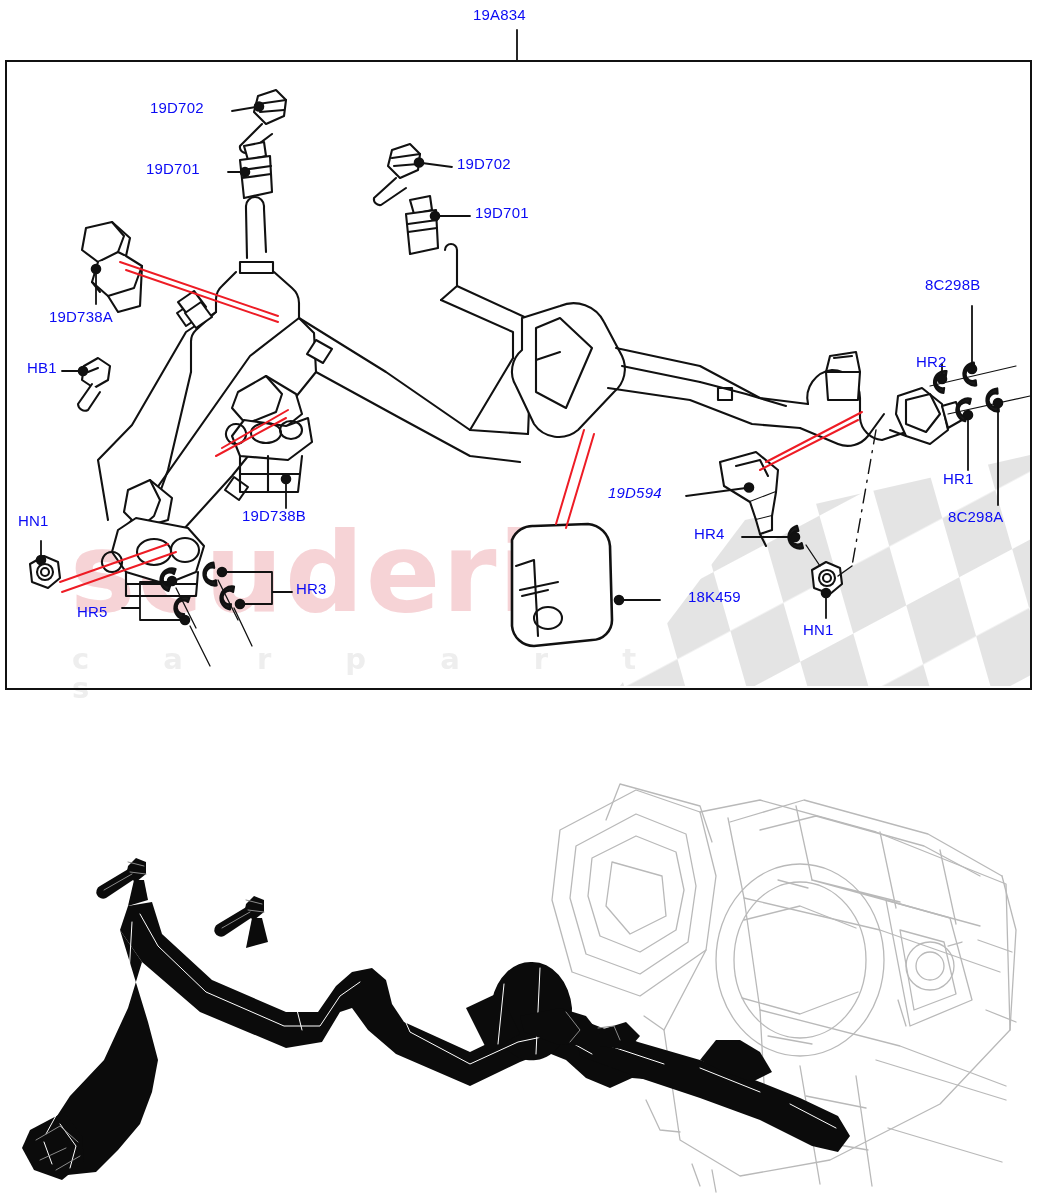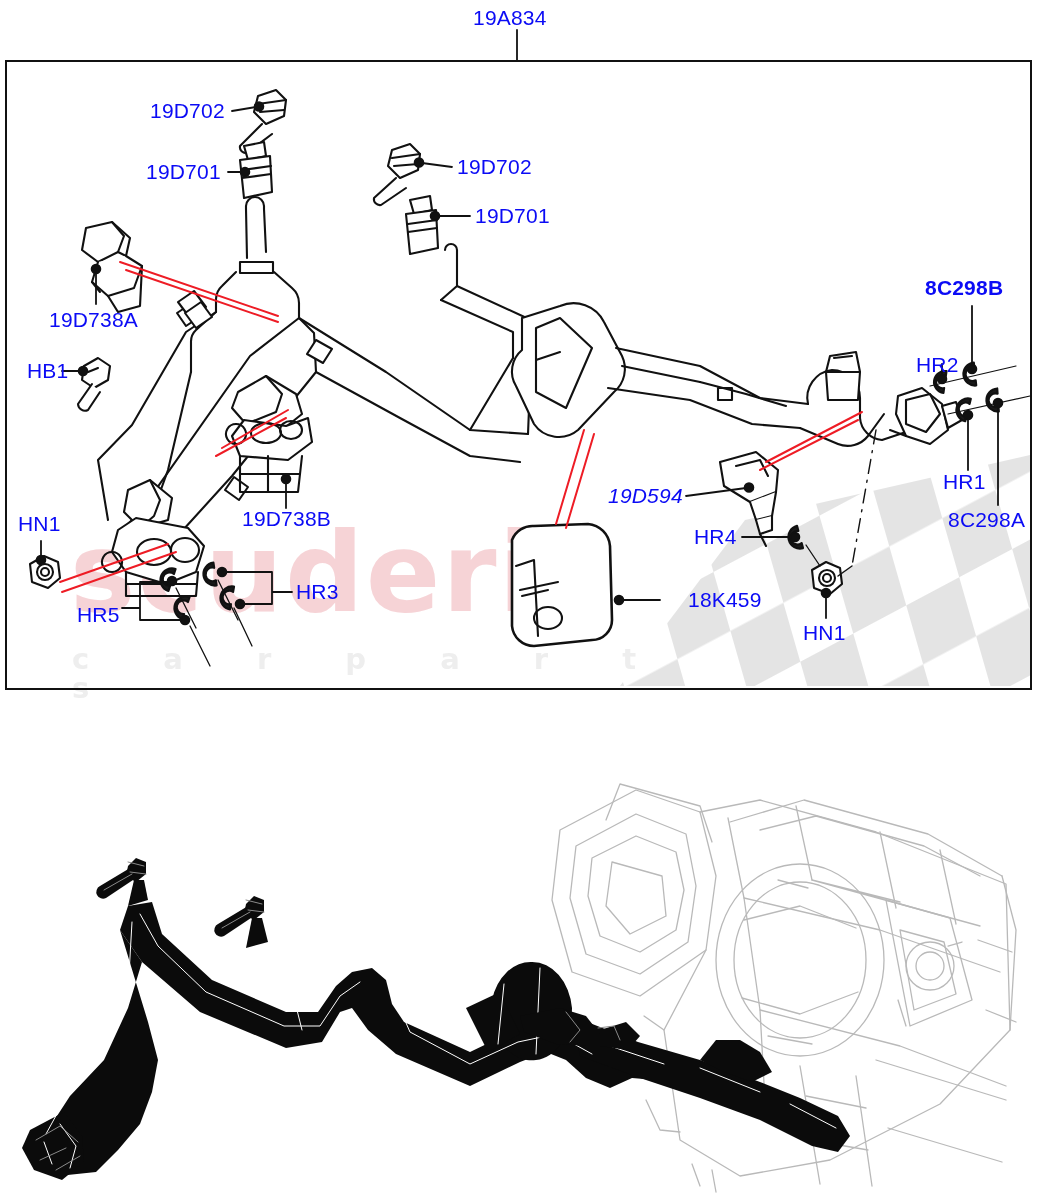--- a/index.html
+++ b/index.html
@@ -1,19 +1,19 @@
 <!DOCTYPE html>
 <html><head>
 <meta charset="utf-8">
 <style>
   html,body{margin:0;padding:0;background:#ffffff;}
   body{width:1037px;height:1200px;position:relative;overflow:hidden;
        font-family:"Liberation Sans","DejaVu Sans",sans-serif;}
   #root{position:absolute;left:0;top:0;width:1037px;height:1200px;}
-  .lbl{position:absolute;color:#0b0bf5;font-size:21px;font-weight:400;
+  .lbl{position:absolute;color:#0b0bf5;font-size:15px;font-weight:400;
        letter-spacing:.2px;white-space:nowrap;line-height:1;}
   .panel{position:absolute;left:5px;top:60px;width:1027px;height:630px;
          border:2px solid #111;box-sizing:border-box;background:transparent;}
   .svgfull{position:absolute;left:0;top:0;width:1037px;height:1200px;}
   .wm-main{position:absolute;left:70px;top:518px;width:660px;height:110px;
            color:#f6d3d6;font-size:110px;font-weight:700;letter-spacing:2px;
            line-height:110px;font-family:"DejaVu Sans",sans-serif;
            -webkit-user-select:none;user-select:none;}
   .wm-sub{position:absolute;left:72px;top:645px;width:660px;
           color:#eeeeee;font-size:29px;font-weight:700;letter-spacing:32px;
@@ -450,18 +450,18 @@
   <div class="lbl" style="left:49px;top:309px;">19D738A</div>
   <div class="lbl" style="left:18px;top:360px;margin-left:9px;">HB1</div>
   <div class="lbl" style="left:242px;top:508px;">19D738B</div>
   <div class="lbl" style="left:18px;top:513px;">HN1</div>
   <div class="lbl" style="left:77px;top:604px;">HR5</div>
   <div class="lbl" style="left:296px;top:581px;">HR3</div>
   <div class="lbl" style="left:688px;top:589px;">18K459</div>
   <div class="lbl" style="left:608px;top:485px;font-style:italic;">19D594</div>
   <div class="lbl" style="left:694px;top:526px;">HR4</div>
   <div class="lbl" style="left:803px;top:622px;">HN1</div>
-  <div class="lbl" style="left:925px;top:277px;font-weight:bold;">8C298B</div>
+  <div class="lbl" style="left:925px;top:277px;">8C298B</div>
   <div class="lbl" style="left:916px;top:336px;margin-top:18px;">HR2</div>
   <div class="lbl" style="left:943px;top:471px;">HR1</div>
   <div class="lbl" style="left:948px;top:509px;">8C298A</div>
 
 </div>
 
 </body></html>

